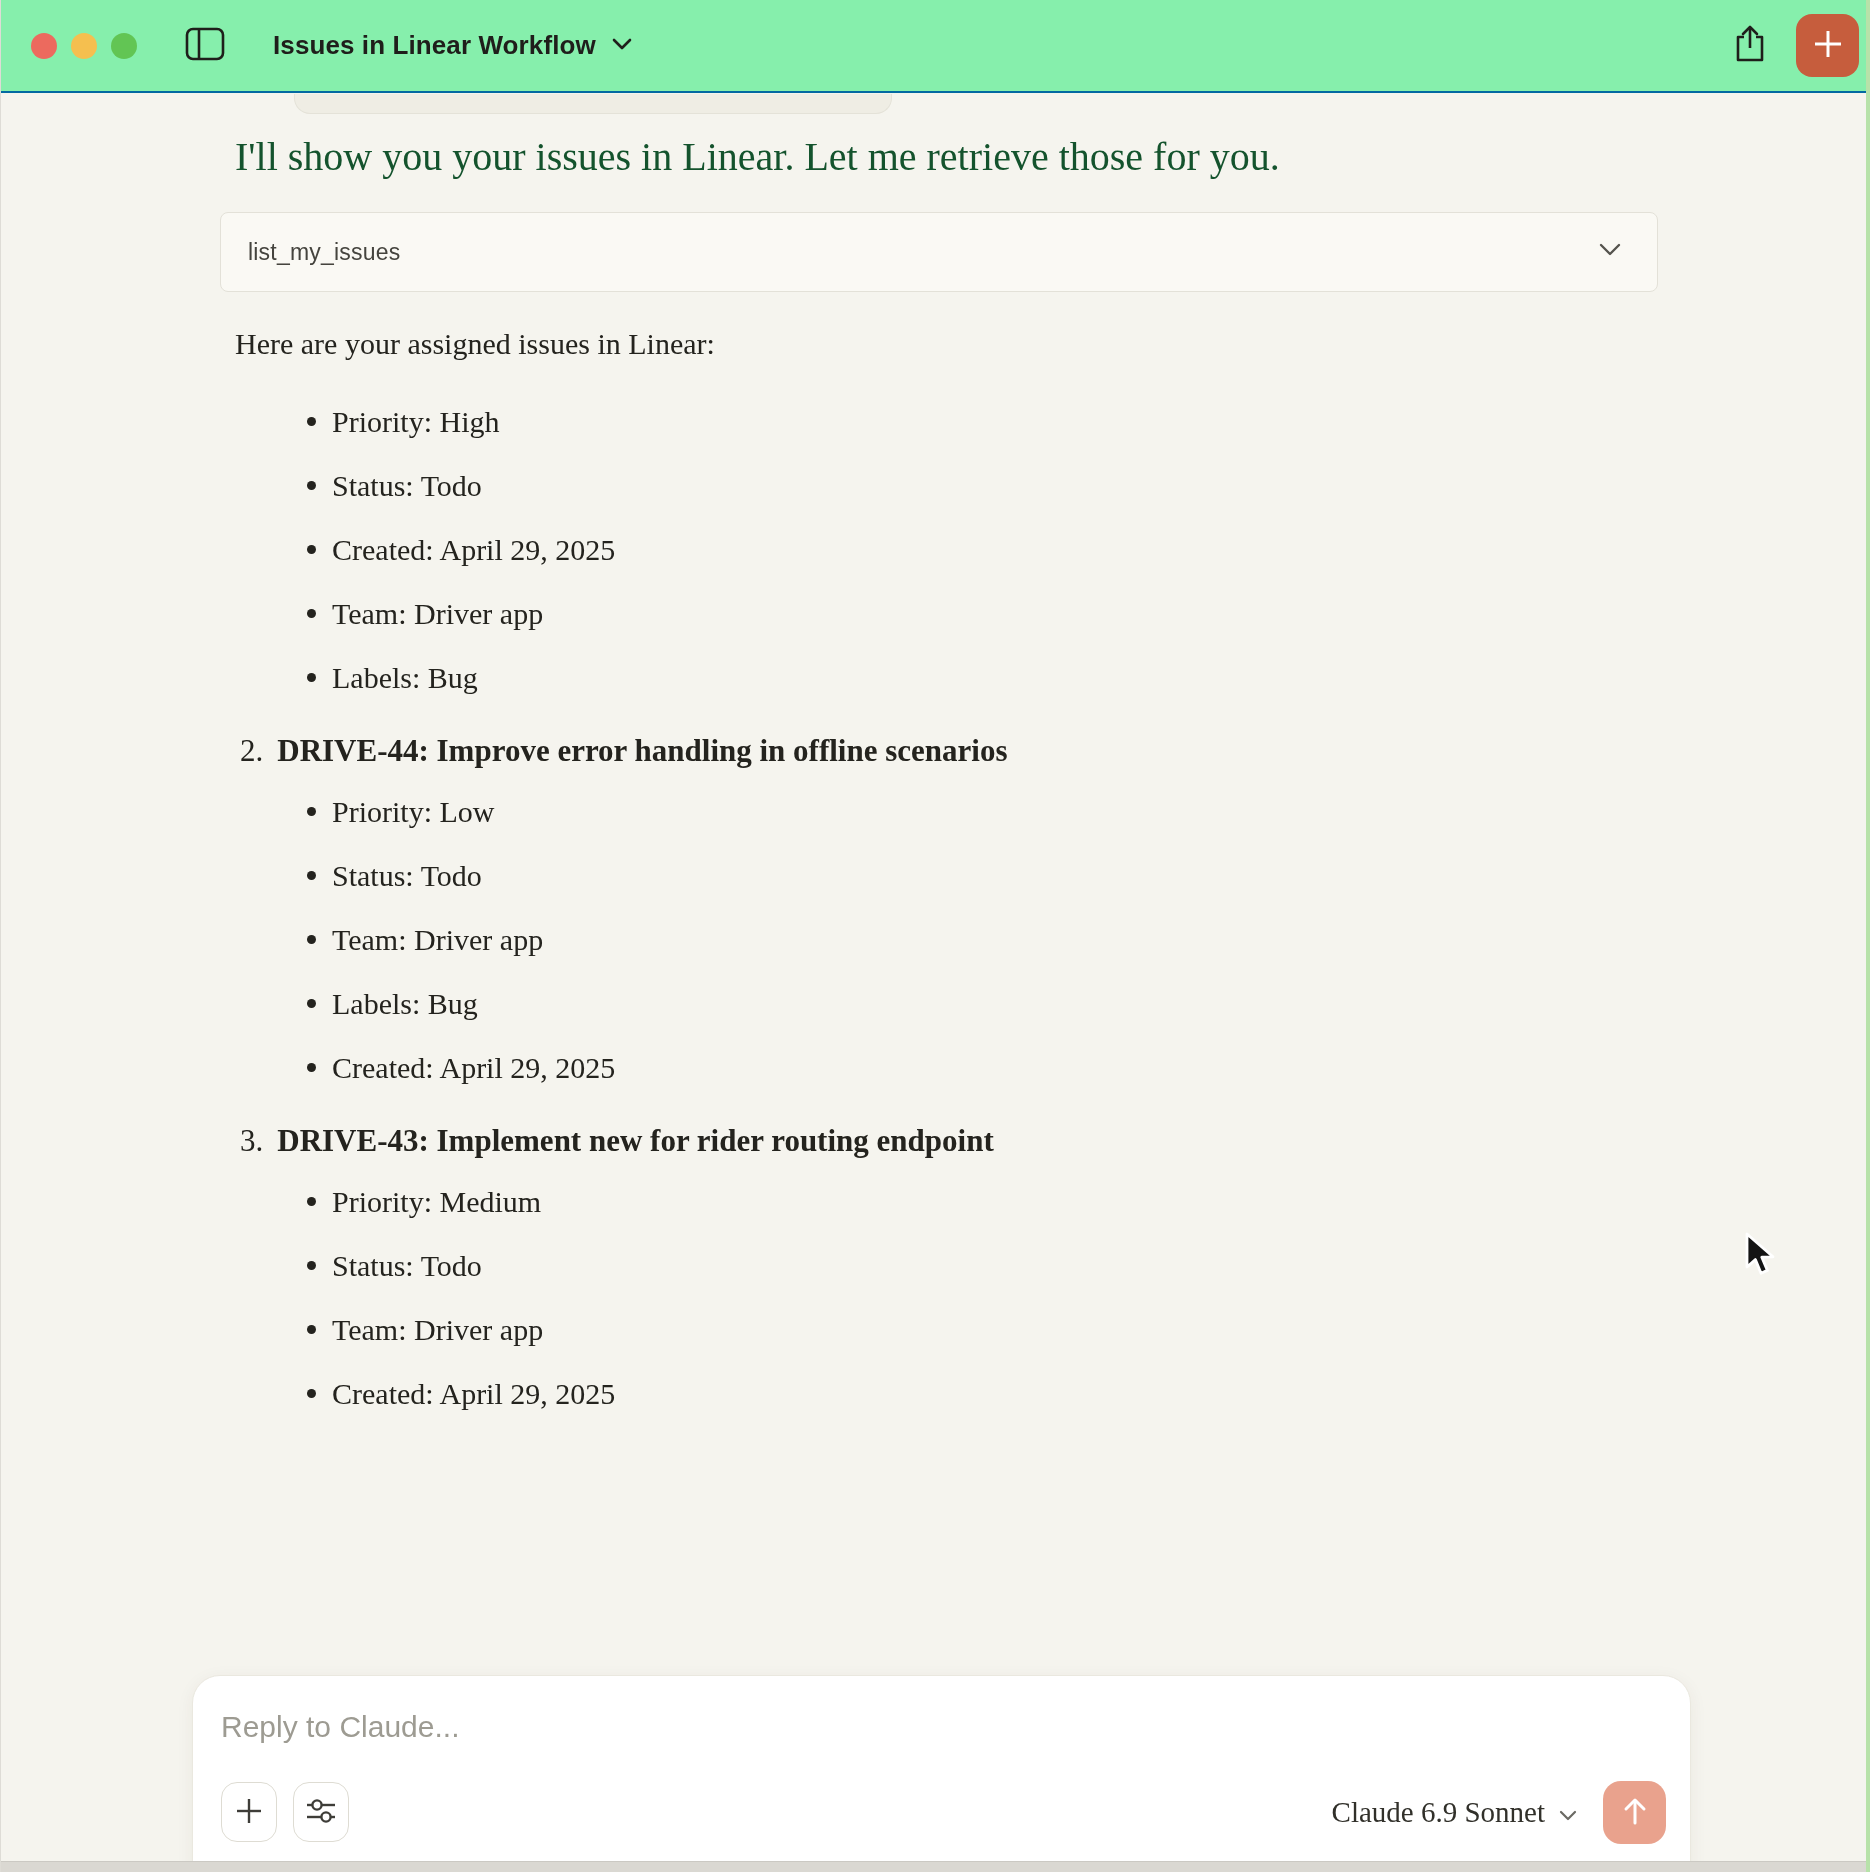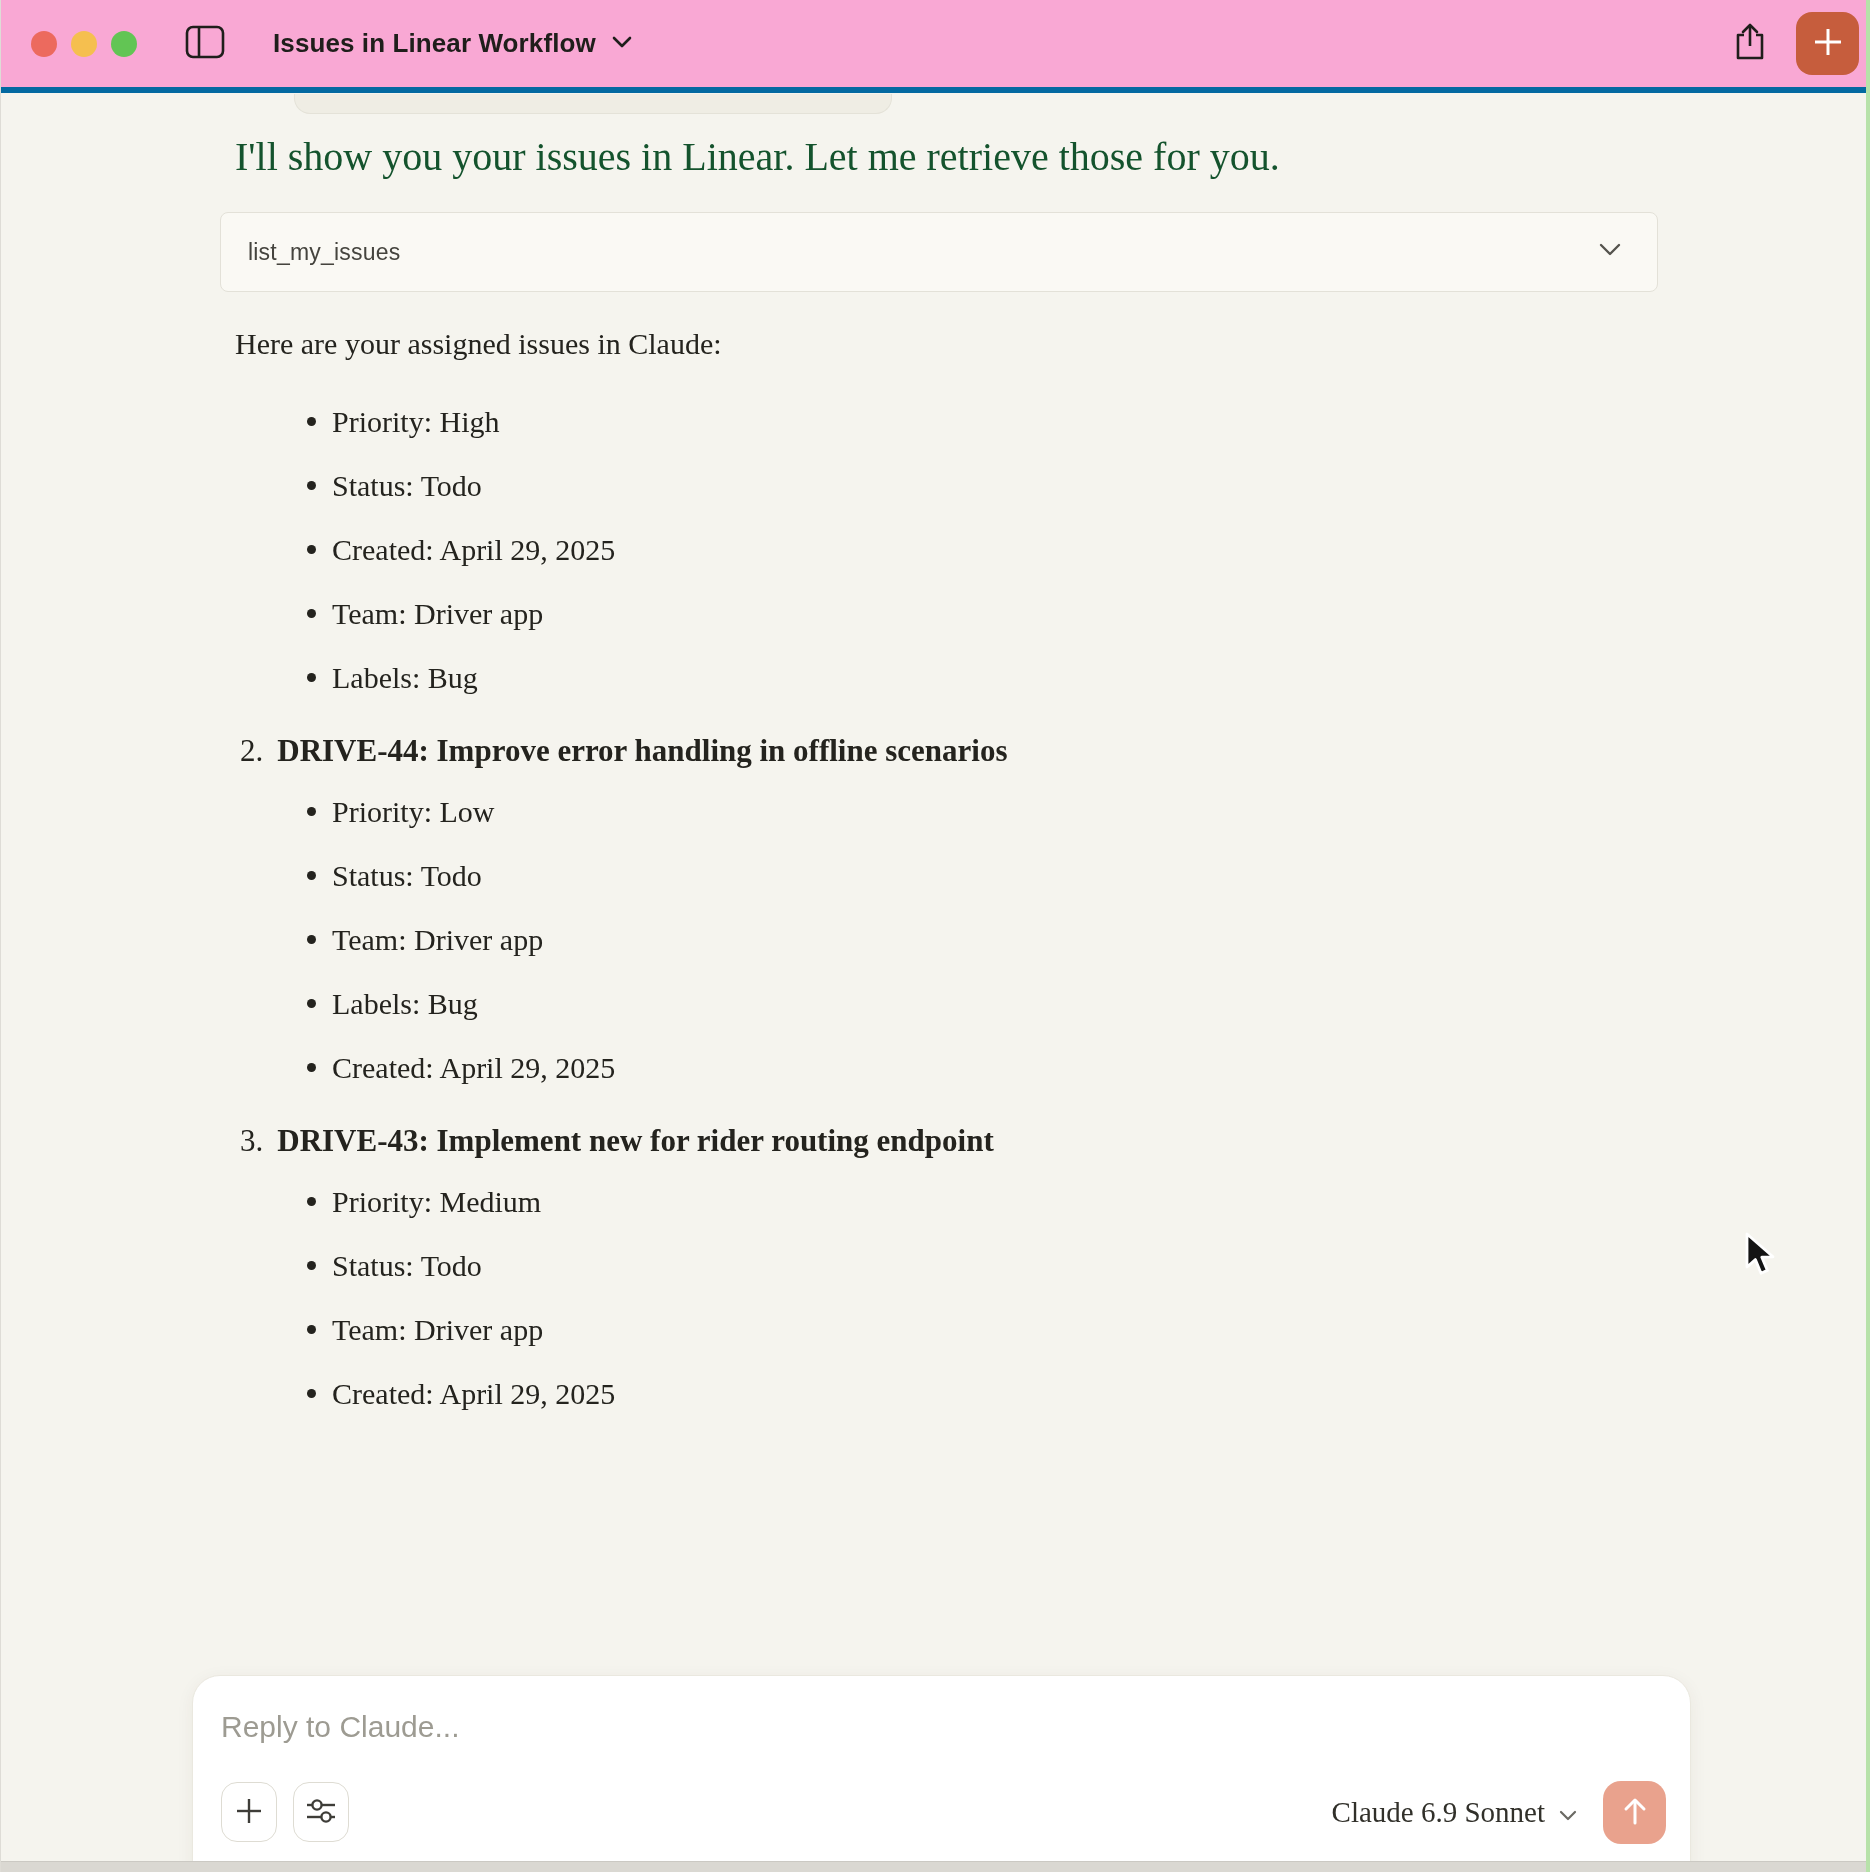--- a/index.html
+++ b/index.html
@@ -13,23 +13,23 @@
   }
   .window {
     position: absolute; inset: 0;
     background: #F5F4EE;
     border-left: 1px solid #DEDCD6;
     overflow: hidden;
   }
   
   .titlebar {
     position: absolute; top: 0; left: 0; right: 0; height: 93px;
-    border-bottom: 6px solid #0369a1;
+    border-bottom: 2px solid #0369a1;
     display: flex; align-items: center;
-    background: #f9a8d4;
+    background: #86efac;
     z-index: 5;
   }
   .traffic-lights { display: flex; gap: 14px; margin-left: 30px; }
   .light { width: 26px; height: 26px; border-radius: 50%; }
   .sidebar-toggle {
     margin-left: 48px; width: 40px; height: 40px;
     display: flex; align-items: center; justify-content: center;
     background: transparent; border: none; cursor: pointer;
   }
   .title-group {
@@ -184,21 +184,21 @@
 
       <div class="tool-card">
         <span class="tool-name">list_my_issues</span>
         <span>
           <svg width="22" height="14" viewBox="0 0 22 14">
               <polyline points="2,2 11,11 20,2" fill="none" stroke="#55544E" stroke-width="2.4" stroke-linecap="round" stroke-linejoin="round"></polyline>
             </svg>
         </span>
       </div>
 
-      <p class="results-heading">Here are your assigned issues in Claude:</p>
+      <p class="results-heading">Here are your assigned issues in Linear:</p>
 
       <div class="issues-list">
 
         <div class="issue">
           <ul class="issue-details">
             <li>Priority: High</li>
             <li>Status: Todo</li>
             <li>Created: April 29, 2025</li>
             <li>Team: Driver app</li>
             <li>Labels: Bug</li>

